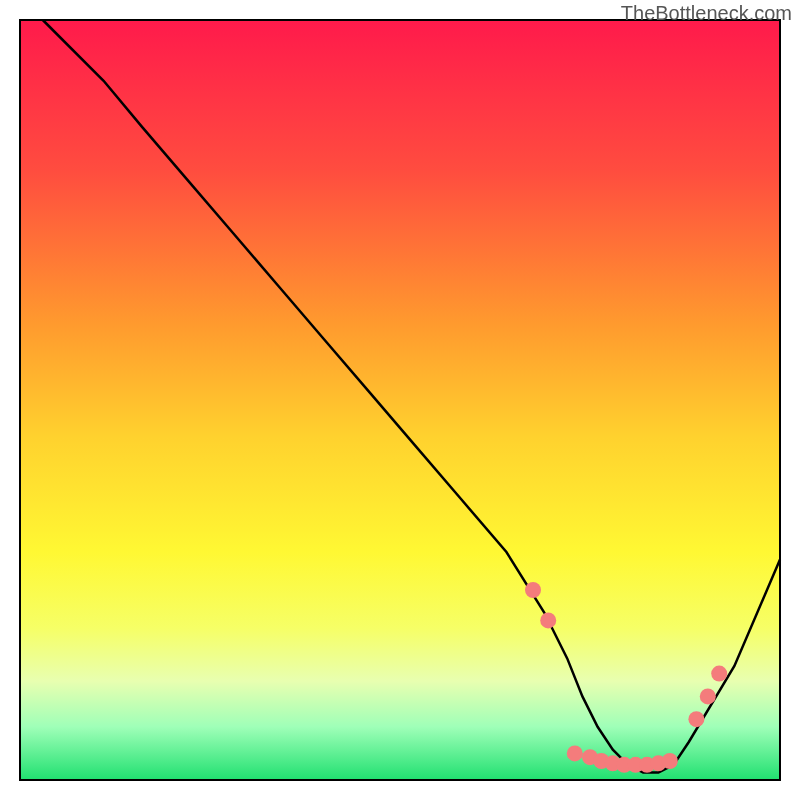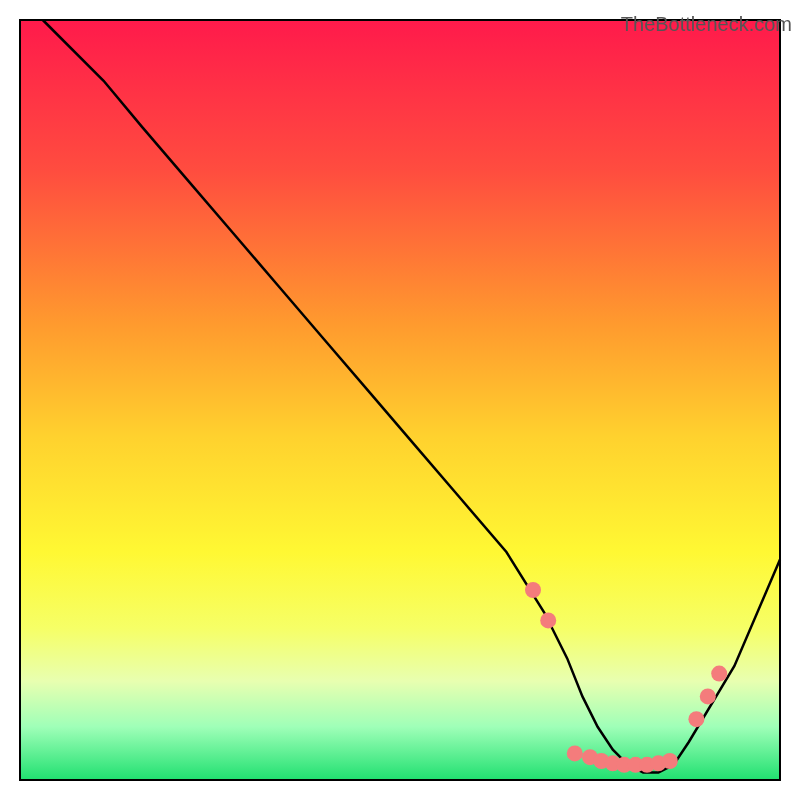--- a/index.html
+++ b/index.html
@@ -19,21 +19,20 @@
   svg {
     display: block;
   }
   .watermark {
     position: absolute;
     top: 2px;
     right: 8px;
     font-size: 20px;
     color: #555;
     font-family: Arial, Helvetica, sans-serif;
-    margin-top: 11px;
   }
 </style>
 </head>
 <body>
 
 <div class="chart-container">
   <svg width="800" height="800" viewBox="0 0 800 800">
     <defs>
       <linearGradient id="bg-grad" x1="0" y1="0" x2="0" y2="1">
           <stop offset="0%" stop-color="#ff1a4b"></stop>

